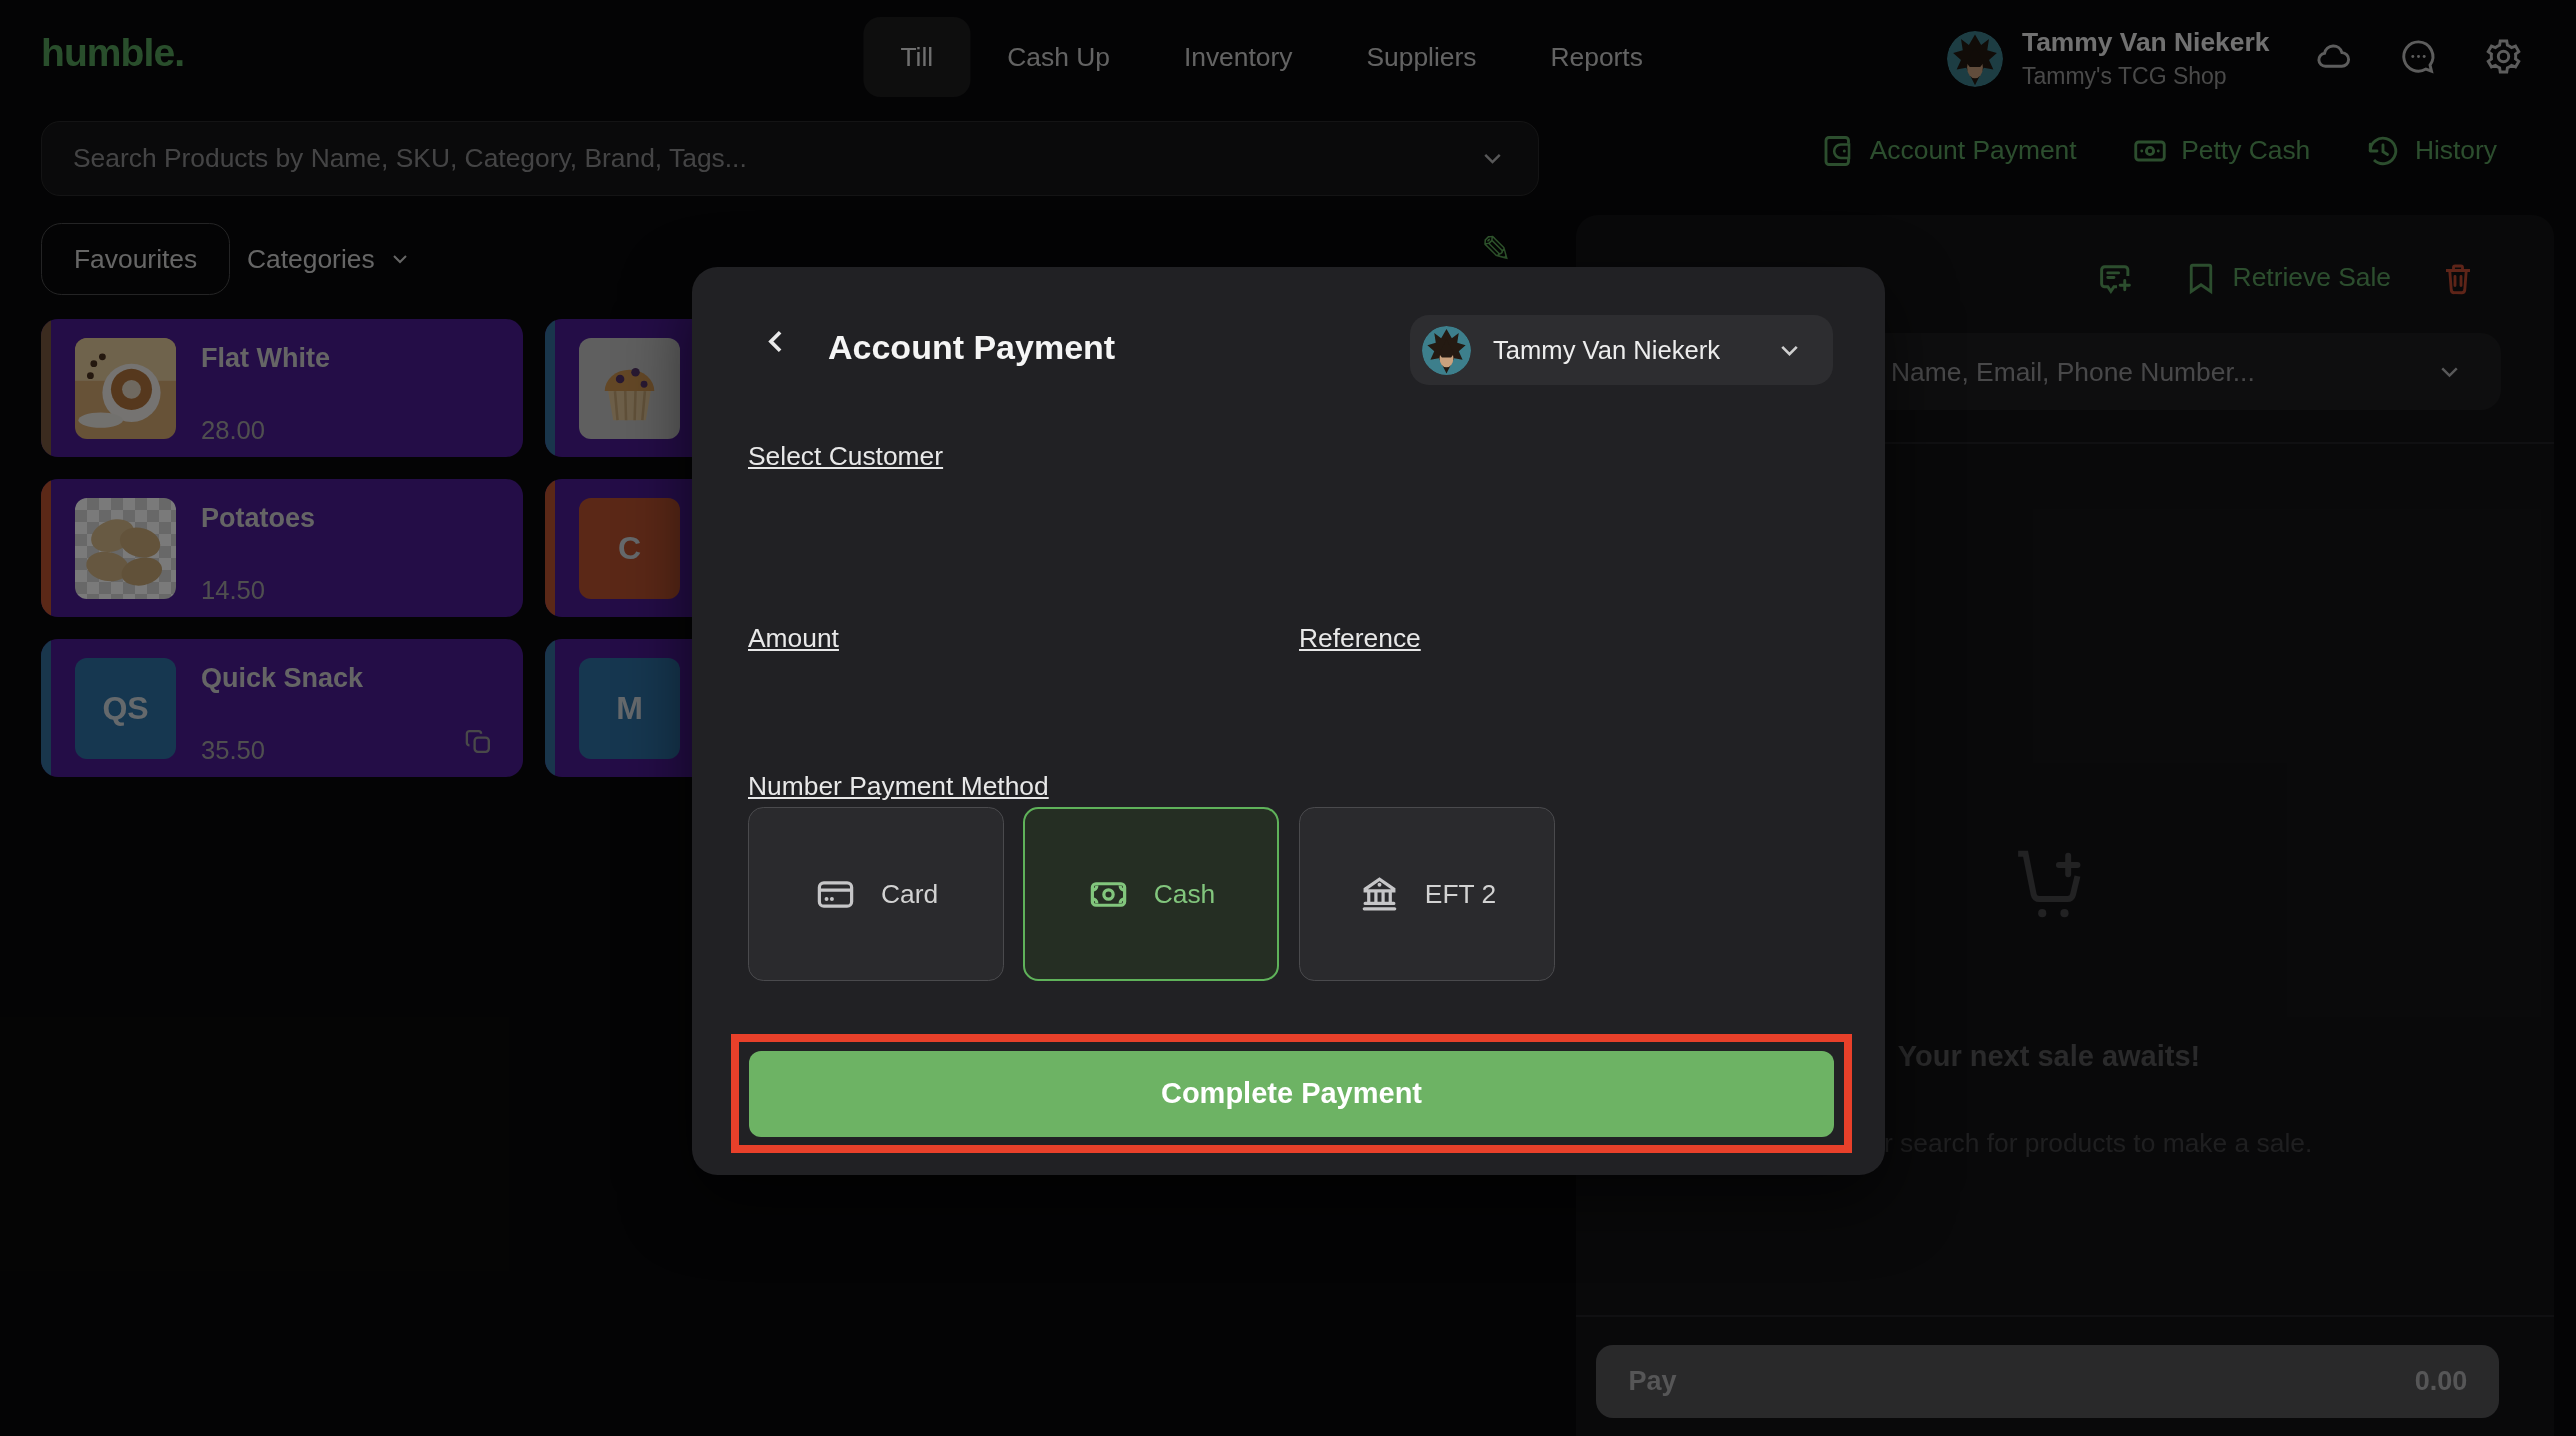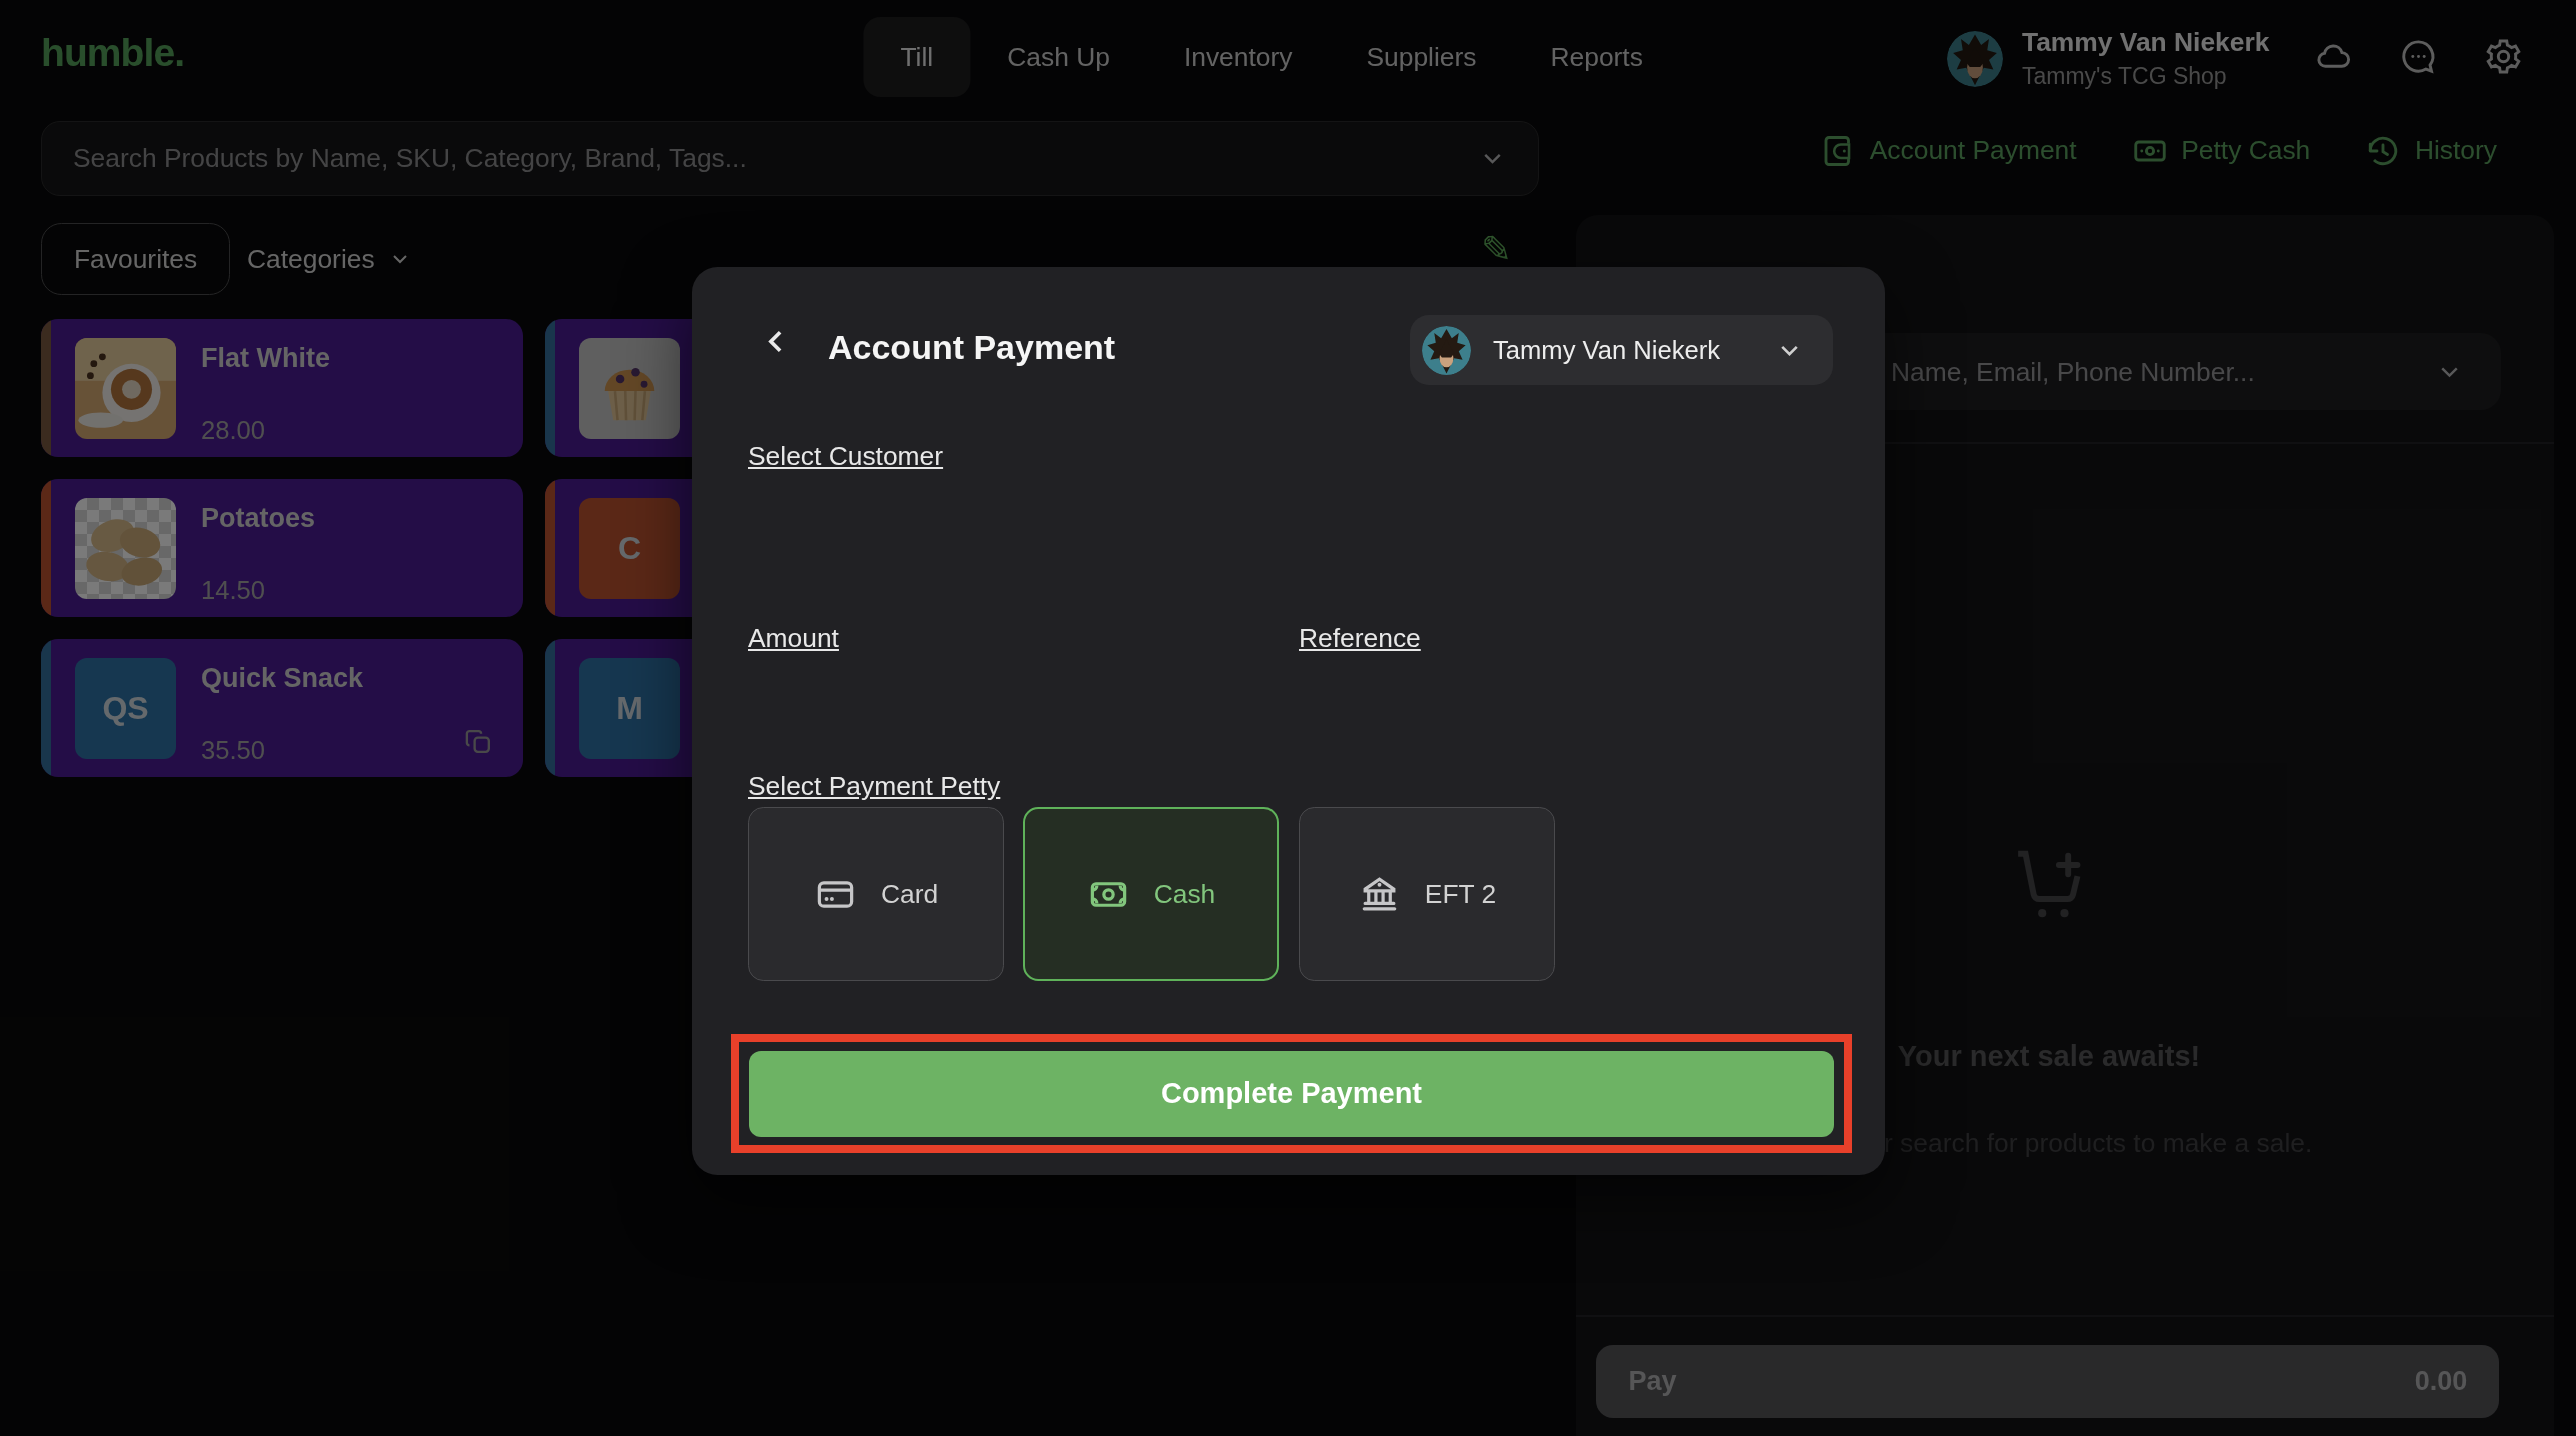--- a/index.html
+++ b/index.html
@@ -282,20 +282,43 @@
           <path d="M3.5 12a8.5 8.5 0 1 1 2.5 6"></path>
           <path d="M3.5 12V7.5M3.5 12H8" stroke-linecap="round"></path>
           <path d="M12 8v4.5l3 1.8" stroke-linecap="round"></path>
         </svg>
     </span>
     <span>History</span>
   </div>
 </div>
 
 <div id="sale-panel">
+  <div id="panel-icons">
+    <span class="pi-green">
+      <svg width="37" height="37" viewBox="0 0 24 24" fill="none" stroke="currentColor" stroke-width="1.9">
+          <path d="M20 11V7a2 2 0 0 0-2-2H5a2 2 0 0 0-2 2v9a2 2 0 0 0 2 2h2l2 3 2-3h2"></path>
+          <path d="M18 14v6M15 17h6" stroke-linecap="round"></path>
+          <path d="M7 9h7M7 12h4" stroke-linecap="round"></path>
+        </svg>
+    </span>
+    <span class="pi-green">
+      <span>
+        <svg width="36" height="36" viewBox="0 0 24 24" fill="none" stroke="currentColor" stroke-width="1.9">
+            <path d="M6.5 3.5h11a1 1 0 0 1 1 1V21l-6.5-4.5L5.5 21V4.5a1 1 0 0 1 1-1z"></path>
+          </svg>
+      </span>
+      <span>Retrieve Sale</span>
+    </span>
+    <span class="pi-red">
+      <svg width="36" height="36" viewBox="0 0 24 24" fill="none" stroke="currentColor" stroke-width="1.9">
+          <path d="M4 7h16M9 7V5a1 1 0 0 1 1-1h4a1 1 0 0 1 1 1v2M6.5 7l1 13a2 2 0 0 0 2 1.8h5a2 2 0 0 0 2-1.8l1-13"></path>
+          <path d="M10 11v6M14 11v6" stroke-linecap="round"></path>
+        </svg>
+    </span>
+  </div>
 
   <div id="cust-search">
     <span class="ph">Name, Email, Phone Number...</span>
     <span class="chev">
       <svg width="29" height="29" viewBox="0 0 24 24" fill="none" stroke="currentColor" stroke-width="2">
           <path d="M6 9l6 6 6-6"></path>
         </svg>
     </span>
   </div>
   <div class="pdivider" style="top:227px"></div>
@@ -344,21 +367,21 @@
         </svg>
     </span>
   </div>
 
   <div class="m-label" style="left:56px; top:174px">Select Customer</div>
 
 
   <div class="m-label" style="left:56px; top:356px">Amount</div>
   <div class="m-label" style="left:607px; top:356px">Reference</div>
 
-  <div class="m-label" style="left:56px; top:504px">Select Payment Petty</div>
+  <div class="m-label" style="left:56px; top:504px">Number Payment Method</div>
 
   <div class="ptile" style="left:56px">
     <span>
       <svg width="43" height="43" viewBox="0 0 24 24" fill="none" stroke="currentColor" stroke-width="1.8">
           <rect x="3" y="5.5" width="18" height="13" rx="2.5"></rect>
           <path d="M3 9.5h18"></path>
           <path d="M7 14.5h.01M10 14.5h.01" stroke-linecap="round" stroke-width="2.2"></path>
         </svg>
     </span>
     <span class="plabel">Card</span>

